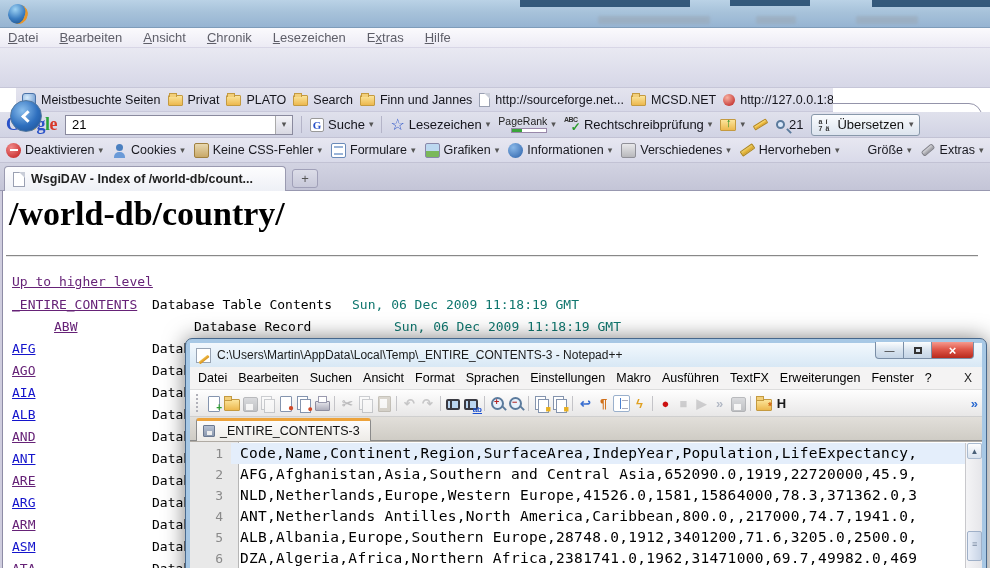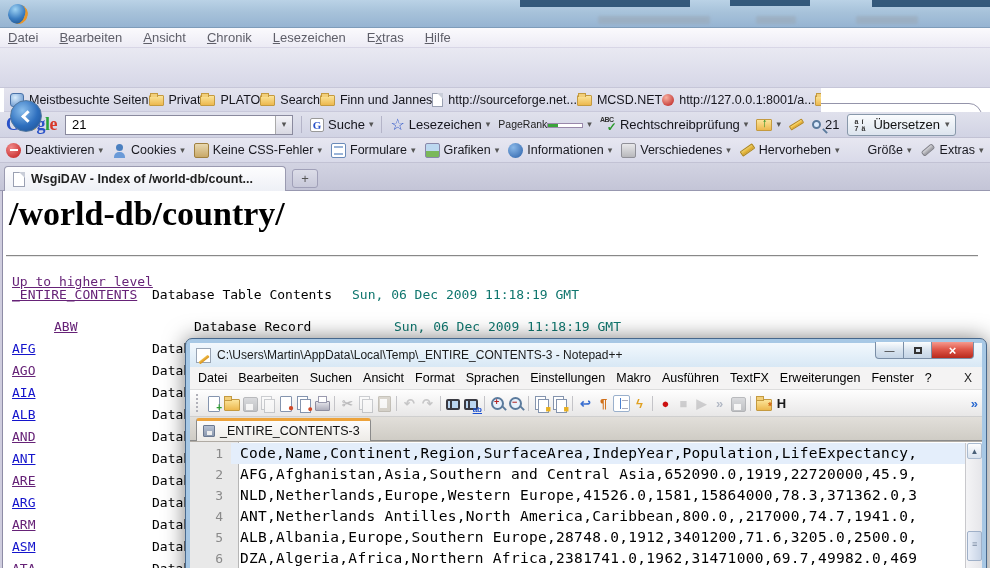--- a/index.html
+++ b/index.html
@@ -47,23 +47,23 @@
   #icon-print{position:absolute;left:282px;top:62px;width:22px;height:13px;border-radius:2px;
     background:linear-gradient(#e9e9ef,#b4b4c2);border:1px solid #8e8ea0}
   #icon-print::before{content:"";position:absolute;left:4px;top:-5px;width:12px;height:6px;background:#fff;border:1px solid #9a9aae}
   #urlbar{position:absolute;left:318px;top:55px;width:664px;height:26px;background:#fff;
     border:1px solid #9494aa;border-radius:14px;display:flex;align-items:center;padding-left:10px;gap:8px}
   .pageicon{width:12px;height:15px;background:#fff;border:1px solid #9aa0b2;position:relative;flex:none}
   .pageicon::after{content:"";position:absolute;right:-1px;top:-1px;border:3px solid #c9cdd8;border-left-color:transparent;border-bottom-color:transparent}
   #url-text{font-size:14.5px;color:#000}
 
   
-  #bmbar{position:absolute;left:4px;top:88px;width:817px;height:24px;
+  #bmbar{position:absolute;left:16px;top:88px;width:817px;height:24px;
     background:linear-gradient(#e4e4ee,#d7d8e8);border-bottom:1px solid #c9c9db;
-    display:flex;align-items:center;padding-left:6px;gap:0;overflow:hidden}
+    display:flex;align-items:center;padding-left:6px;gap:7px;overflow:hidden}
   .bm{display:flex;align-items:center;gap:5px;color:#15151c;font-size:12.5px;white-space:nowrap}
   .bmicon{width:15px;height:12px;position:relative;flex:none}
   .bmicon.folder{background:linear-gradient(#fbe49a,#ecb84e);border:1px solid #c49a40;border-radius:1px;height:11px;margin-top:2px}
   .bmicon.folder::before{content:"";position:absolute;left:0;top:-3px;width:6px;height:3px;background:#f2cf7a;border:1px solid #c49a40;border-bottom:none}
   .bmicon.page{width:11px;height:14px;background:#fff;border:1px solid #9aa0b2}
   .bmicon.page::after{content:"";position:absolute;right:-1px;top:-1px;border:3px solid #c9cdd8;border-left-color:transparent;border-bottom-color:transparent}
   .bmicon.history{width:14px;height:14px;border-radius:3px;background:radial-gradient(circle at 35% 30%,#d8ecfc,#5a8ac8);border:1px solid #4a72a8}
   .bmicon.reddot{width:12px;height:12px;border-radius:50%;background:radial-gradient(circle at 35% 30%,#f8b0a0,#b81818);margin-top:1px}
 
   
@@ -74,21 +74,21 @@
   #gsearch{width:228px;height:20px;background:#fff;border:1px solid #8a8a9e;display:flex;align-items:center}
   #gsearch .q{flex:1;padding-left:6px;font-size:13px;color:#000}
   #gsearch .dd{width:17px;height:18px;background:linear-gradient(#f4f4f8,#d8d8e2);border-left:1px solid #aaa;
     display:flex;align-items:center;justify-content:center}
   .gsep{width:1px;height:17px;background:#b4b4c8}
   .gbtn{display:flex;align-items:center;gap:4px;font-size:13px;color:#15151c;white-space:nowrap}
   .gicon-g{width:14px;height:14px;background:#fff;border:1px solid #999;border-radius:2px;
     font-family:"Liberation Serif",serif;font-weight:bold;font-size:11px;color:#2a52c8;
     display:flex;align-items:center;justify-content:center}
   .gstar{color:#2a52c8;font-size:16px;line-height:1}
-  .prwrap{display:flex;flex-direction:row;align-items:center;line-height:1}
+  .prwrap{display:flex;flex-direction:column;align-items:flex-end;line-height:1}
   .prwrap .prl{font-size:10.5px;color:#222}
   .prbar{width:36px;height:5px;border:1px solid #98a;background:#fff;margin-top:1px}
   .prbar i{display:block;width:10px;height:100%;background:#3aa43a}
   .abcicon{position:relative;width:16px;height:15px}
   .abcicon b{position:absolute;left:0;top:-1px;font-size:7px;color:#333;letter-spacing:-.5px}
   .abcicon s{position:absolute;right:-1px;bottom:-2px;font-size:12px;color:#2a9a2a;text-decoration:none;font-weight:bold}
   .gfold{width:16px;height:12px;background:linear-gradient(#fbe49a,#ecb84e);border:1px solid #c49a40;border-radius:1px;position:relative}
   .gfold b{position:absolute;left:4px;top:-3px;color:#1f8a1f;font-size:12px;line-height:1}
   .gpen{width:15px;height:5px;background:linear-gradient(#ffe070,#e0a020);border:1px solid #b88818;transform:rotate(-32deg);border-radius:1px}
   .gmag{width:9px;height:9px;border:2px solid #5a7a9c;border-radius:50%;position:relative;background:#dceafc}
@@ -428,21 +428,21 @@
 </div>
 
 <div id="content">
   <div id="chromeleft"></div>
   <div id="ptitle">/world-db/country/</div>
   <div id="phr"></div>
   <div id="listing">
     <a id="uplink">Up to higher level</a>
     <div style="position:absolute;inset:0">
 
-    <div class="lrow" style="top: 96px;">
+    <div class="lrow" style="top: 106px;">
           <a class="lname visited">_ENTIRE_CONTENTS</a>
           <span class="ltype">Database Table Contents</span>
           <span class="ldate">Sun, 06 Dec 2009 11:18:19 GMT</span>
         </div>
         <div class="lrow" style="top: 128px; margin-left: 42px;">
           <a class="lname visited">ABW</a>
           <span class="ltype">Database Record</span>
           <span class="ldate">Sun, 06 Dec 2009 11:18:19 GMT</span>
         </div>
         <div class="lrow" style="top: 150px;">

